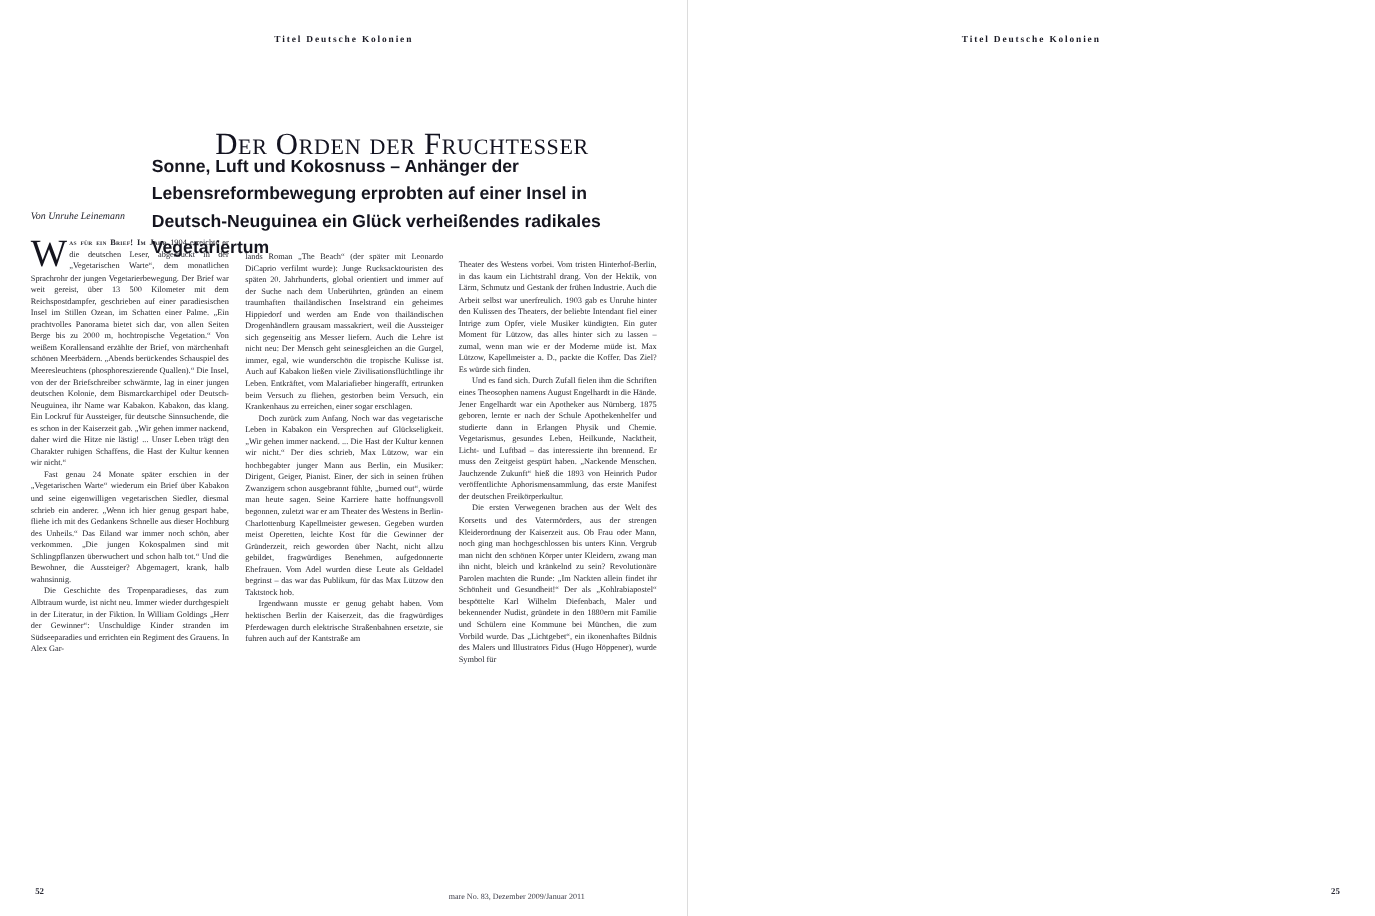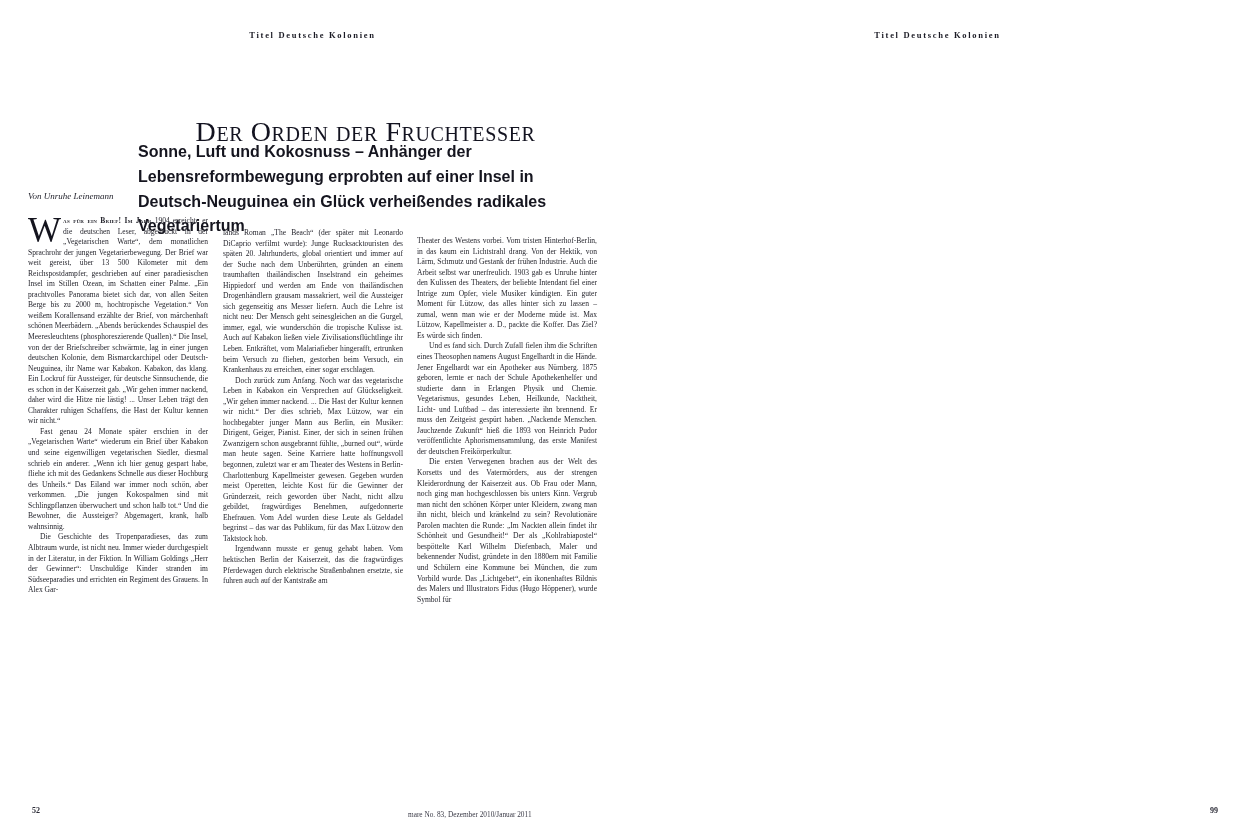--- a/index.html
+++ b/index.html
@@ -158,24 +158,24 @@
       <p>Irgendwann musste er genug gehabt haben. Vom hektischen Berlin der Kaiserzeit, das die fragwürdiges Pferdewagen durch elektrische Straßenbahnen ersetzte, sie fuhren auch auf der Kantstraße am</p>
     </div>
 
     <div class="col" id="lcol3">
       <p>Theater des Westens vorbei. Vom tristen Hinterhof-Berlin, in das kaum ein Lichtstrahl drang. Von der Hektik, von Lärm, Schmutz und Gestank der frühen Industrie. Auch die Arbeit selbst war unerfreulich. 1903 gab es Unruhe hinter den Kulissen des Theaters, der beliebte Intendant fiel einer Intrige zum Opfer, viele Musiker kündigten. Ein guter Moment für Lützow, das alles hinter sich zu lassen – zumal, wenn man wie er der Moderne müde ist. Max Lützow, Kapellmeister a. D., packte die Koffer. Das Ziel? Es würde sich finden.</p>
       <p>Und es fand sich. Durch Zufall fielen ihm die Schriften eines Theosophen namens August Engelhardt in die Hände. Jener Engelhardt war ein Apotheker aus Nürnberg. 1875 geboren, lernte er nach der Schule Apothekenhelfer und studierte dann in Erlangen Physik und Chemie. Vegetarismus, gesundes Leben, Heilkunde, Nacktheit, Licht- und Luftbad – das interessierte ihn brennend. Er muss den Zeitgeist gespürt haben. „Nackende Menschen. Jauchzende Zukunft“ hieß die 1893 von Heinrich Pudor veröffentlichte Aphorismensammlung, das erste Manifest der deutschen Freikörperkultur.</p>
       <p>Die ersten Verwegenen brachen aus der Welt des Korsetts und des Vatermörders, aus der strengen Kleiderordnung der Kaiserzeit aus. Ob Frau oder Mann, noch ging man hochgeschlossen bis unters Kinn. Vergrub man nicht den schönen Körper unter Kleidern, zwang man ihn nicht, bleich und kränkelnd zu sein? Revolutionäre Parolen machten die Runde: „Im Nackten allein findet ihr Schönheit und Gesundheit!“ Der als „Kohlrabiapostel“ bespöttelte Karl Wilhelm Diefenbach, Maler und bekennender Nudist, gründete in den 1880ern mit Familie und Schülern eine Kommune bei München, die zum Vorbild wurde. Das „Lichtgebet“, ein ikonenhaftes Bildnis des Malers und Illustrators Fidus (Hugo Höppener), wurde Symbol für</p>
     </div>
 
     <div class="folio" id="folio-left">52</div>
-    <div class="issue-line" id="issue-left">mare No. 83, Dezember 2010/Januar 2011</div>
+    <div class="issue-line" id="issue-left">mare No. 83, Dezember 2009/Januar 2011</div>
   </div>
 
   <div class="page" id="page-right">
 
     <div class="running-head">Titel Deutsche Kolonien</div>
 
-    <div class="folio" id="folio-right">99</div>
+    <div class="folio" id="folio-right">25</div>
 
   </div>
 
 </div>
 
 </body></html>

